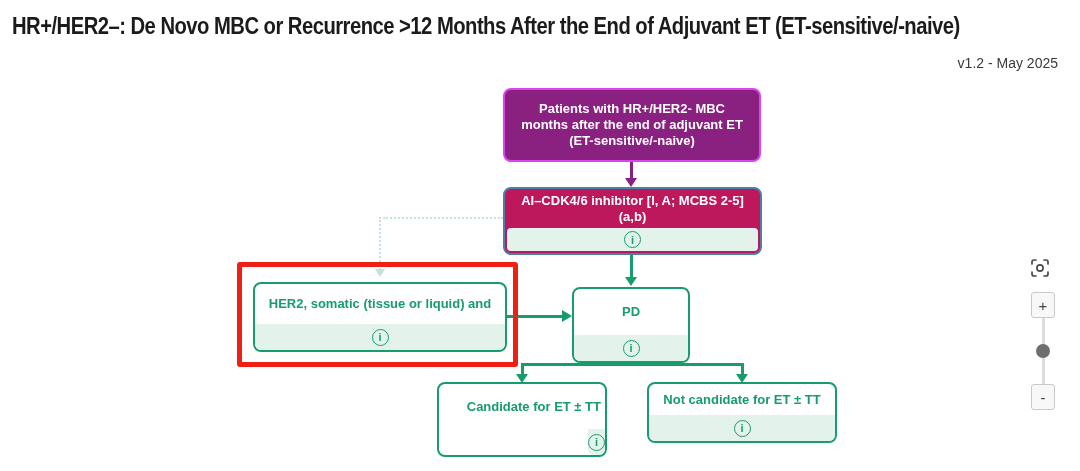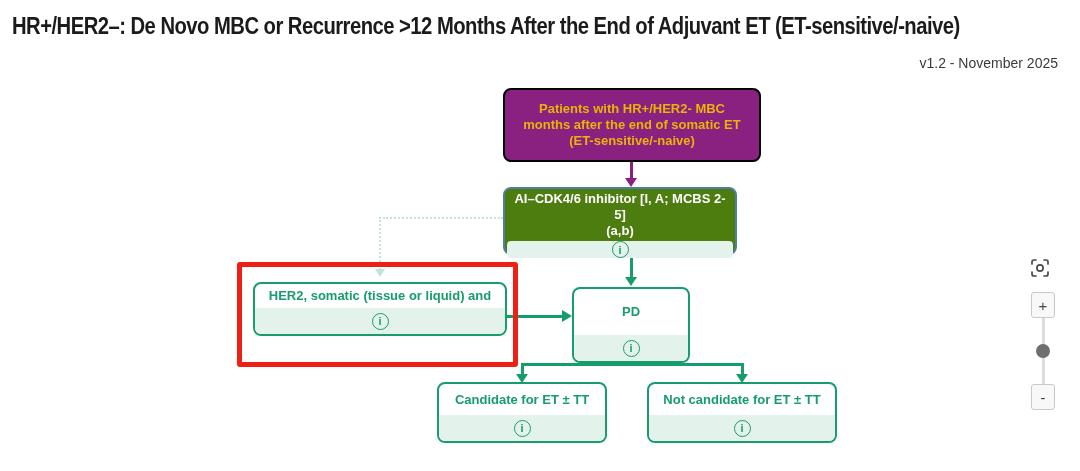--- a/index.html
+++ b/index.html
@@ -30,31 +30,31 @@
     display:flex; align-items:center; justify-content:center; cursor:pointer;
   }
   .info-icon {
     width:17px; height:17px; border:1.6px solid #169d6b; border-radius:50%;
     color:#169d6b; font-size:11px; font-weight:bold; line-height:14px;
     display:flex; align-items:center; justify-content:center; font-style:normal;
   }
 
   .node-patients {
     left:503px; top:88px; width:258px; height:74px;
-    background:#8a2080; border:2px solid #000000; color:#eab308;
+    background:#8a2080; border:2px solid #d946ef; color:#ffffff;
   }
   .node-treatment {
-    left:503px; top:187px; width:234px; height:68px;
-    background:#4d7c0f; border:2px solid #4d7ea7; color:#ffffff;
+    left:503px; top:187px; width:259px; height:68px;
+    background:#be185d; border:2px solid #4d7ea7; color:#ffffff;
   }
   .node-green { background:#ffffff; border:2px solid #169d6b; color:#169d6b; }
   .node-green .info-strip { margin:0; border-radius:0 0 6px 6px; height:26px; }
-  .node-testing  { left:253px; top:282px; width:254px; height:54px; }
+  .node-testing  { left:253px; top:282px; width:254px; height:70px; }
   .node-pd       { left:572px; top:287px; width:118px; height:76px; }
-  .node-candidate     { left:437px; top:382px; width:170px; height:61px; }
+  .node-candidate     { left:437px; top:382px; width:170px; height:75px;align-items:flex-end; }
   .node-not-candidate { left:647px; top:382px; width:190px; height:61px;justify-content:flex-end; }
 
   
   .highlight-rect {
     position:absolute; left:237px; top:262px; width:281px; height:105px;
     border:5px solid #ee2016; border-radius:3px; z-index:6; pointer-events:none;
   }
 
   
   .vline, .hline, .ah-down, .ah-right { position:absolute; z-index:2; }
@@ -114,21 +114,21 @@
     position:absolute; left:1036px; top:344px; width:14px; height:14px;
     background:#6e6e6e; border-radius:50%; z-index:4; cursor:grab;
   }
 </style>
 </head>
 <body>
 
 <div class="canvas">
 
   <div class="page-title">HR+/HER2–: De Novo MBC or Recurrence &gt;12 Months After the End of Adjuvant ET (ET-sensitive/-naive)</div>
-  <div class="version-label">v1.2 - November 2025</div>
+  <div class="version-label">v1.2 - May 2025</div>
 
   <div class="vline c-purple arrow-purple-line"></div>
   <div class="ah-down arrow-purple-head"></div>
 
   <div class="dash-h"></div>
   <div class="dash-v"></div>
   <div class="dash-head"></div>
 
   <div class="vline c-green arrow-blue-pd-line"></div>
   <div class="ah-down arrow-blue-pd-head"></div>
@@ -139,21 +139,21 @@
   <div class="vline c-green branch-stem"></div>
   <div class="hline c-green branch-bar"></div>
   <div class="vline c-green branch-left-v"></div>
   <div class="vline c-green branch-right-v"></div>
   <div class="ah-down branch-left-head"></div>
   <div class="ah-down branch-right-head"></div>
 
   <div class="node node-patients">
     <div class="node-text">
       <span>Patients with HR+/HER2- MBC</span>
-      <span>months after the end of somatic ET</span>
+      <span>months after the end of adjuvant ET</span>
       <span>(ET-sensitive/-naive)</span>
     </div>
   </div>
 
   <div class="node node-treatment">
     <div class="node-text">
       <span>AI–CDK4/6 inhibitor [I, A; MCBS 2-5]</span>
       <span>(a,b)</span>
     </div>
     <div class="info-strip">

